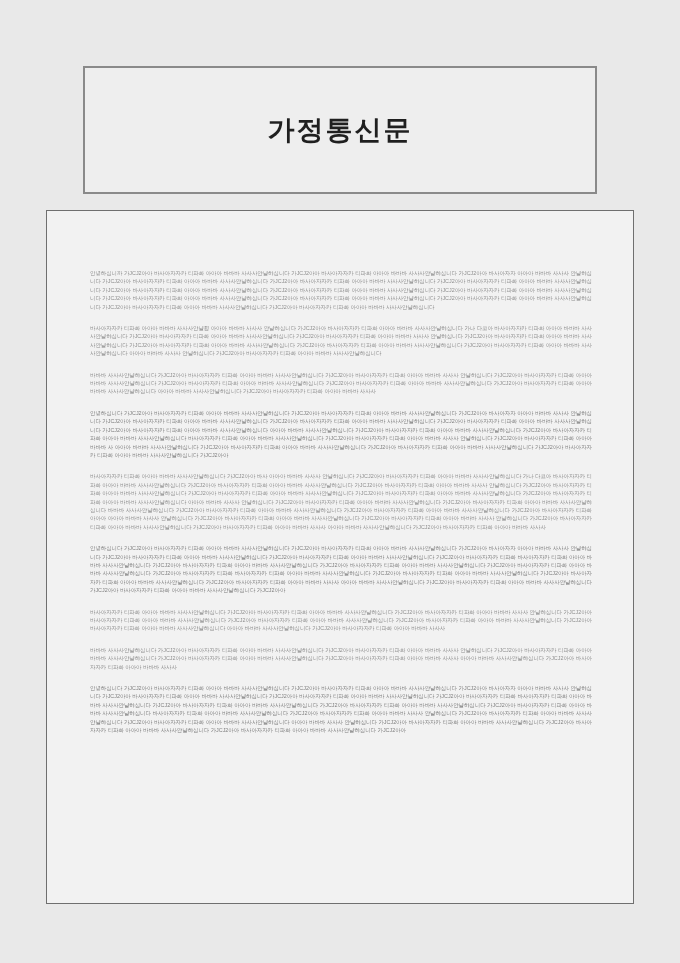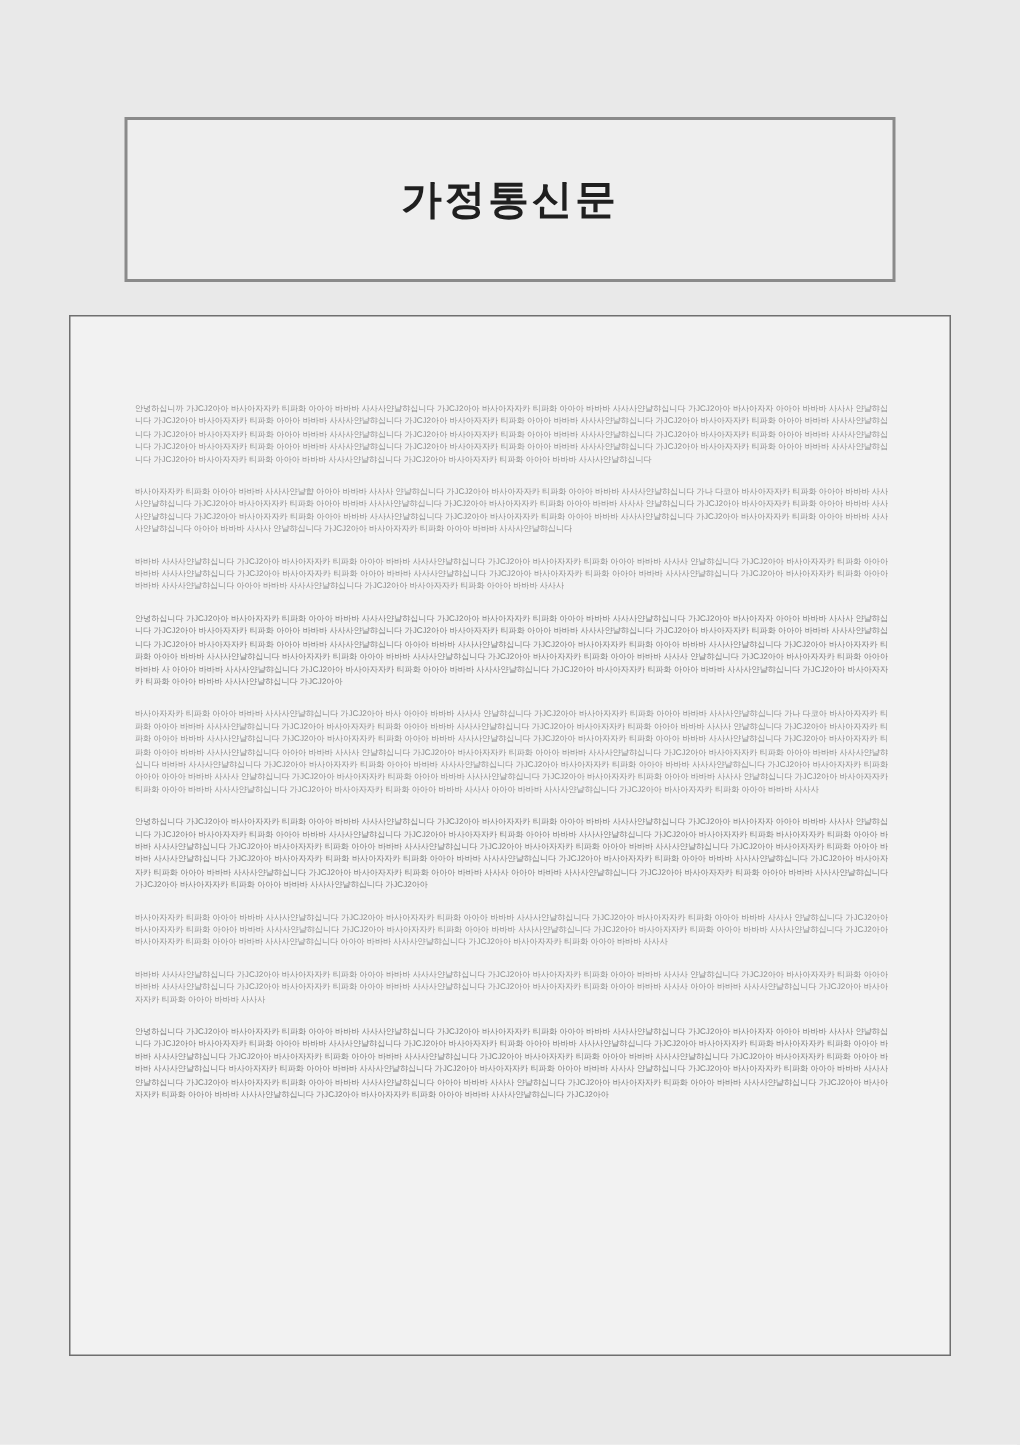--- a/index.html
+++ b/index.html
@@ -17,23 +17,23 @@
   .page {
     position: relative;
     width: 680px;
     height: 963px;
   }
 
   
   .title-box {
     position: absolute;
     left: 83px;
-    top: 78px;
+    top: 66px;
     width: 514px;
-    height: 110px;
+    height: 128px;
     border: 2px solid #8a8a8a;
     background: #eeeeee;
     box-sizing: border-box;
     display: flex;
     align-items: center;
     justify-content: center;
   }
   .title-text {
     font-size: 27px;
     font-weight: bold;

